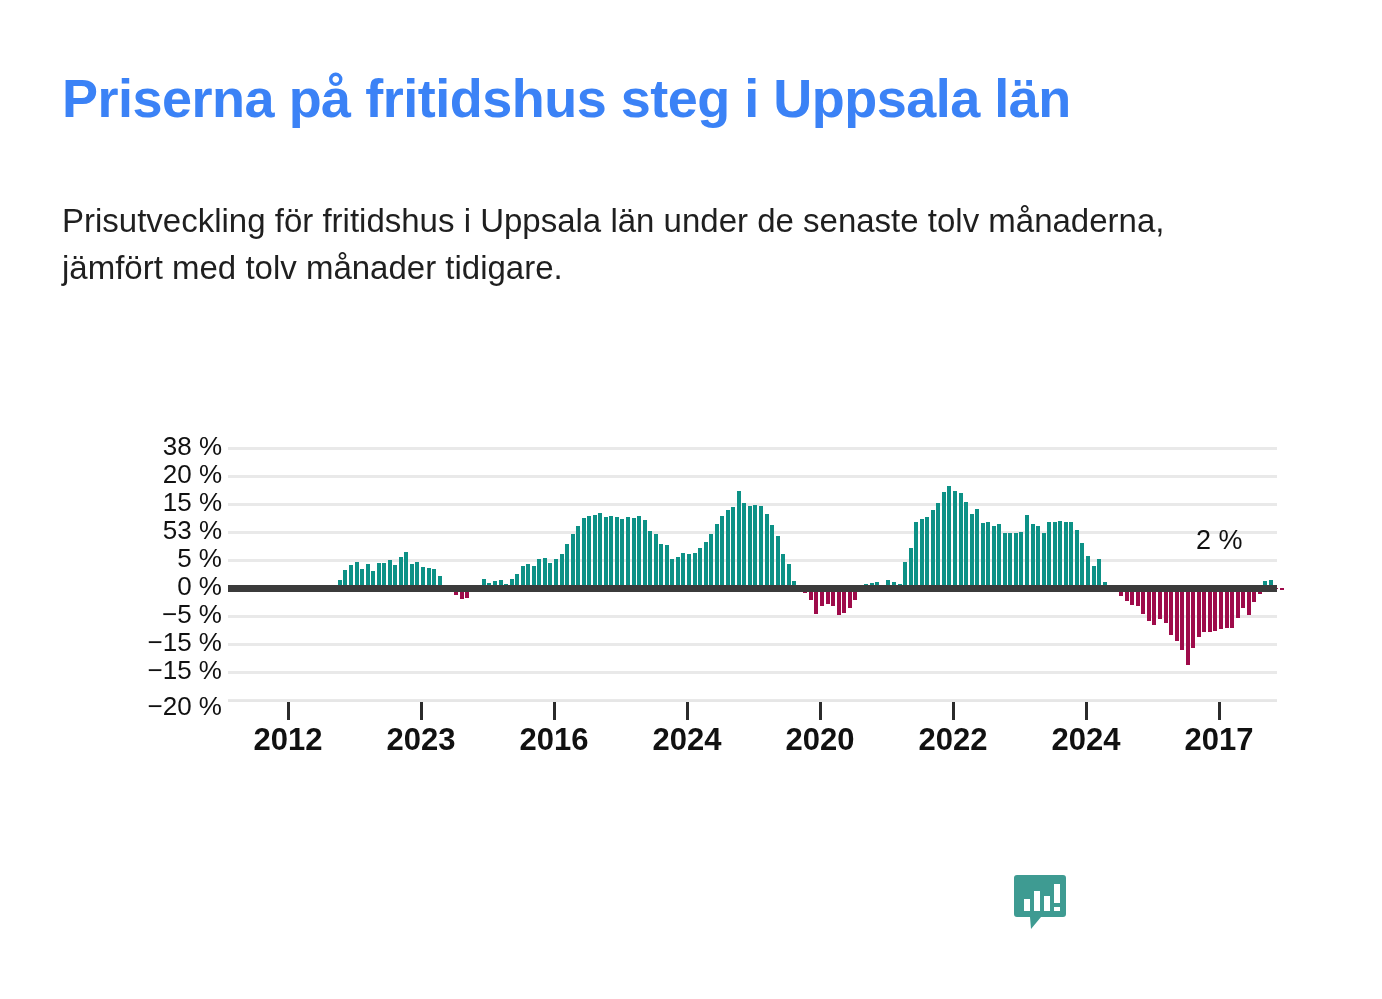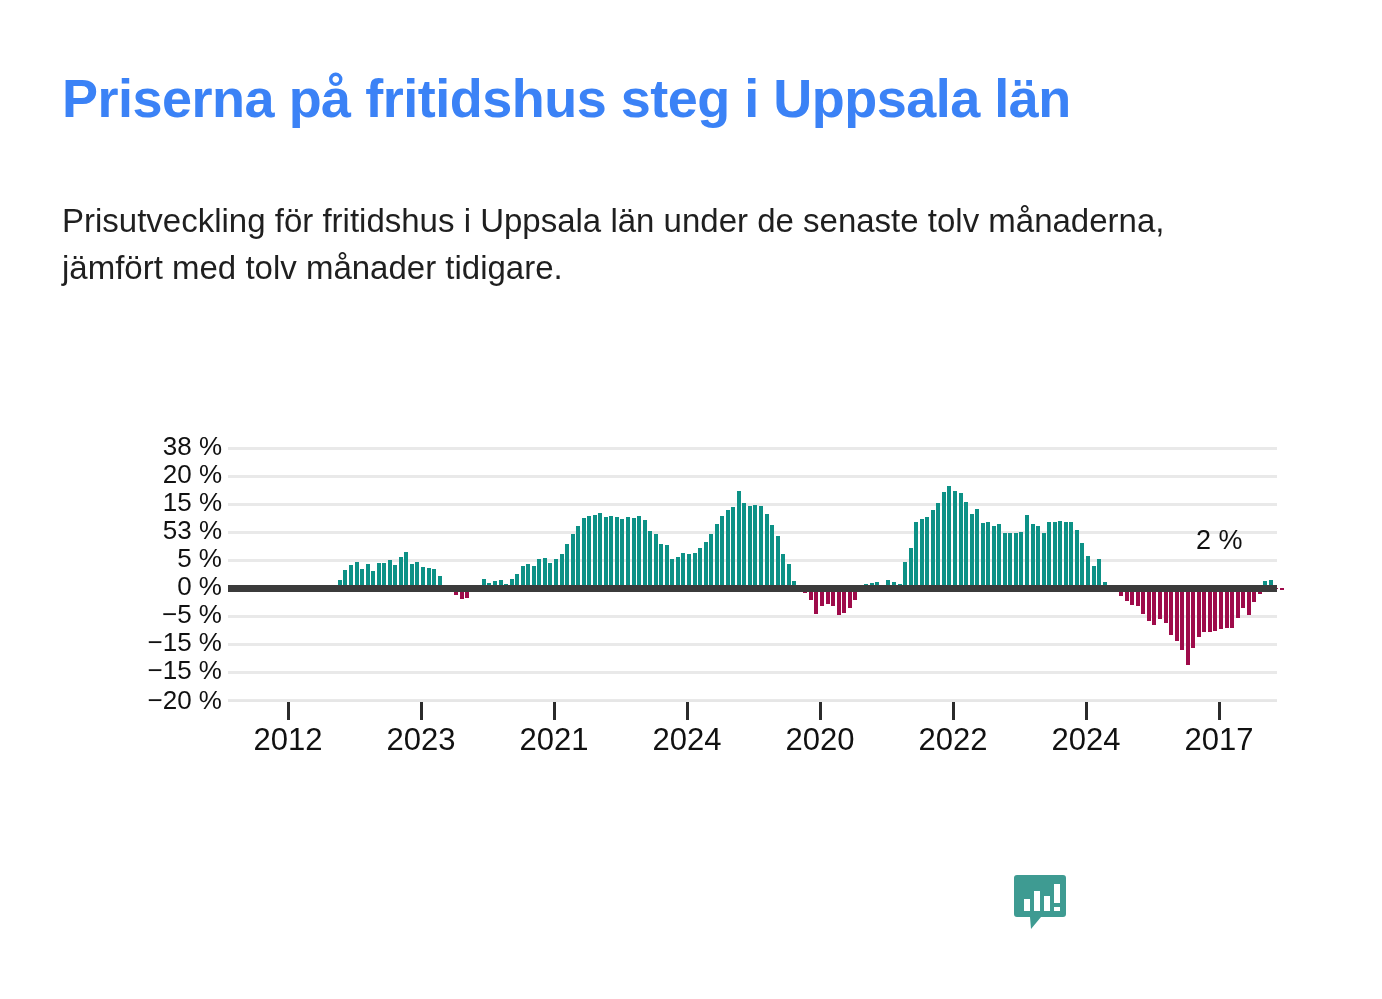--- a/index.html
+++ b/index.html
@@ -76,20 +76,21 @@
     position:absolute; top:2px;
     width:3px; height:18px;
     background:#2b2b2b;
   }
   .xticklabel {
     position:absolute; top:22px;
     width:120px; margin-left:-60px;
     text-align:center;
     font-size:31px;
     color:#111;
+    font-weight:bold;
   }
   #value-label {
     position:absolute;
     left:1196px; top:525px;
     font-size:27px;
     color:#111;
   }
   
   #logo {
     position:absolute;
@@ -312,30 +313,30 @@
   <div id="ylabels">
       <div class="ylabel" style="top: 1px;">38 %</div>
       <div class="ylabel" style="top: 29px;">20 %</div>
       <div class="ylabel" style="top: 57px;">15 %</div>
       <div class="ylabel" style="top: 85px;">53 %</div>
       <div class="ylabel" style="top: 113px;">5 %</div>
       <div class="ylabel" style="top: 141px;">0 %</div>
       <div class="ylabel" style="top: 169px;">−5 %</div>
       <div class="ylabel" style="top: 197px;">−15 %</div>
       <div class="ylabel" style="top: 225px;">−15 %</div>
-      <div class="ylabel" style="top: 255px; text-align: right;">−20 %</div>
+      <div class="ylabel" style="top: 261px; text-align: right;">−20 %</div>
     </div>
   <div id="xaxis">
     <div class="axisline"></div>
   <div class="xtick" style="left: 59px;"></div>
       <div class="xticklabel" style="left: 60px;">2012</div>
       <div class="xtick" style="left: 192px;"></div>
       <div class="xticklabel" style="left: 193px;">2023</div>
       <div class="xtick" style="left: 325px;"></div>
-      <div class="xticklabel" style="left: 326px;">2021</div>
+      <div class="xticklabel" style="left: 326px;">2016</div>
       <div class="xtick" style="left: 458px;"></div>
       <div class="xticklabel" style="left: 459px;">2024</div>
       <div class="xtick" style="left: 591px;"></div>
       <div class="xticklabel" style="left: 592px;">2020</div>
       <div class="xtick" style="left: 724px;"></div>
       <div class="xticklabel" style="left: 725px;">2022</div>
       <div class="xtick" style="left: 857px;"></div>
       <div class="xticklabel" style="left: 858px;">2024</div>
       <div class="xtick" style="left: 990px;"></div>
       <div class="xticklabel" style="left: 991px;">2017</div>

